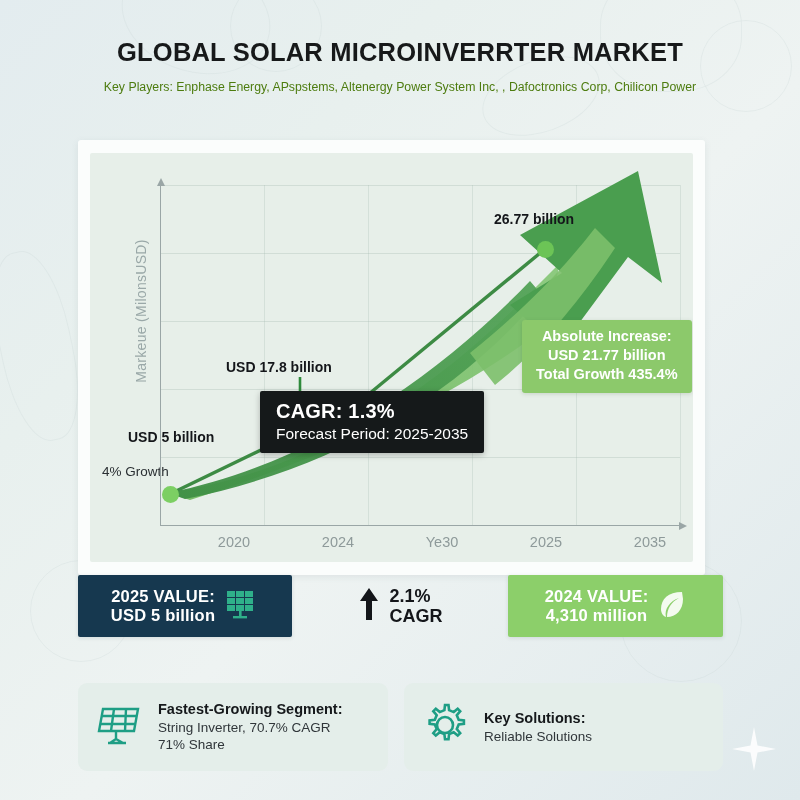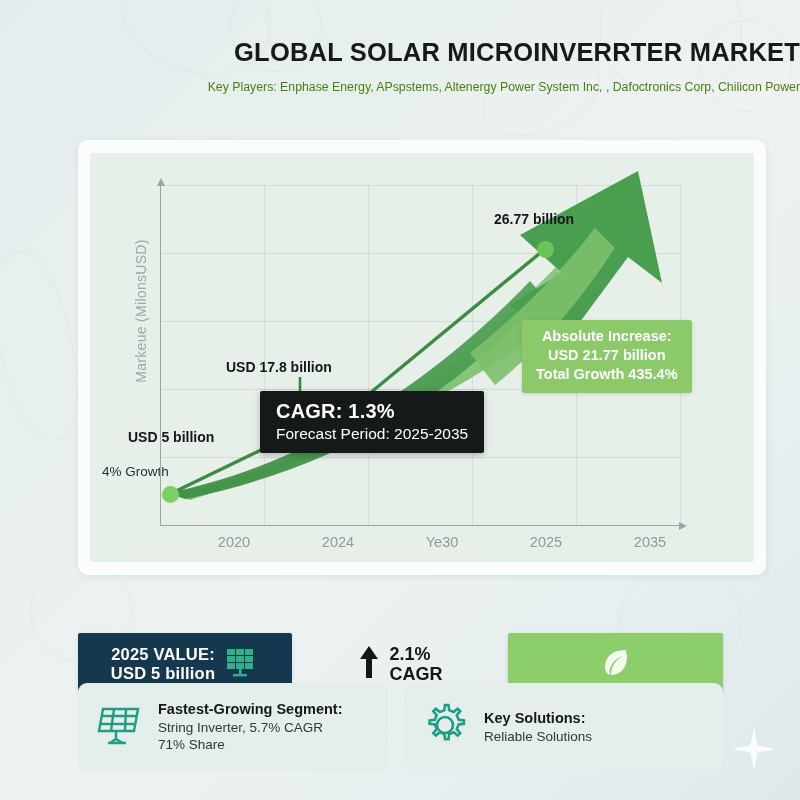--- a/index.html
+++ b/index.html
@@ -16,31 +16,31 @@
   .wm{position:absolute;border:1.4px solid #c9d6d6;border-radius:50%;opacity:.55;}
 
   
   .sparkle{
     position:absolute;width:44px;height:44px;
     background:#ffffff;opacity:.85;
     clip-path:polygon(50% 0%,58% 42%,100% 50%,58% 58%,50% 100%,42% 58%,0% 50%,42% 42%);
   }
 
   
-  .header{position:absolute;left:0;top:38px;width:800px;text-align:right;}
+  .header{position:absolute;left:0;top:38px;width:800px;text-align:center;}
   .title{
     font-size:25.5px;font-weight:bold;color:#17191a;letter-spacing:.2px;
     margin:0 0 14px 0;line-height:1.1;
   }
   .subtitle{font-size:12.3px;color:#4d7c0f;margin:0;line-height:1.2;}
 
   
   .chart-frame{
-    position:absolute;left:78px;top:140px;width:688px;height:435px;
-    background:#fbfdfc;border-radius:10px;
+    position:absolute;left:78px;top:140px;width:627px;height:435px;
+    background:#fbfdfc;border-radius:3px;
     box-shadow:0 2px 7px rgba(80,100,110,.10);
   }
   .plot-card{
     position:absolute;left:12px;top:13px;right:12px;bottom:13px;
     background:#e7efe9;border-radius:2px;overflow:hidden;
   }
   .plot-inner{position:absolute;inset:0;}
 
   
   .axis-y{
@@ -87,21 +87,21 @@
 
   .abs-box{
     position:absolute;left:449px;top:309px;
     background:#8cc96b;color:#fff;border-radius:3px;
     padding:7px 14px 9px 14px;text-align:center;
     box-shadow:0 1px 4px rgba(60,90,50,.18);
   }
   .abs-box div{font-size:14.5px;font-weight:bold;line-height:1.32;white-space:nowrap;}
 
   
-  .stat-band{position:absolute;left:78px;top:633px;width:715px;height:62px;}
+  .stat-band{position:absolute;left:78px;top:575px;width:715px;height:62px;}
   .stat-card{
     position:absolute;top:0;height:62px;border-radius:2px;
     display:flex;align-items:center;justify-content:center;gap:10px;
     box-shadow:0 1px 4px rgba(60,80,90,.14);
   }
   .stat-card.navy{left:0;width:214px;background:#16384f;}
   .stat-card.mid{left:224px;width:196px;background:transparent;box-shadow:none;}
   .stat-card.green{left:430px;width:215px;background:#8ccf6a;}
   .stat-txt{color:#fff;text-align:center;line-height:1.18;}
   .stat-txt .t1{font-size:16.5px;font-weight:bold;letter-spacing:.2px;}
@@ -254,20 +254,24 @@
         <path d="M11,1 L20,14 L14,14 L14,33 L8,33 L8,14 L2,14 Z" fill="#14161a"></path>
       </svg>
     </span>
     <div class="mid-txt">
       <div class="t1">2.1%</div>
       <div class="t2">CAGR</div>
     </div>
   </div>
 
   <div class="stat-card green">
+    <div class="stat-txt">
+      <div class="t1">2024 VALUE:</div>
+      <div class="t2">4,310 million</div>
+    </div>
     <span>
       <svg width="28" height="30" viewBox="0 0 28 30">
         <path d="M24,3 C10,3 3,10 3,20 C3,24 5,27 8,28 C6,20 12,12 21,9 C13,13 9,20 9,28 C18,28 25,21 25,10 Z" fill="#ffffff" opacity="0.9"></path>
       </svg>
     </span>
   </div>
 
 </div>
 
 <div class="info-row">
@@ -277,21 +281,21 @@
       <svg width="46" height="44" viewBox="0 0 46 44">
         <g fill="none" stroke="#1e9e85" stroke-width="2.4">
           <path d="M7,6 L42,6 L38,28 L3,28 Z"></path>
           <path d="M18,6 L15,28 M30,6 L29,28 M5.5,13 L40.5,13 M4.3,21 L39.4,21"></path>
           <path d="M20,28 L20,36 M12,40 L30,40 M20,36 L14,40 M20,36 L27,40"></path>
         </g>
       </svg>
     </span>
     <div class="info-txt">
       <div class="h">Fastest-Growing Segment:</div>
-      <div class="s">String Inverter, 5.7% CAGR</div>
+      <div class="s">String Inverter, 70.7% CAGR</div>
       <div class="s">71% Share</div>
     </div>
   </div>
 
   <div class="info-card b">
     <span>
       <svg width="46" height="46" viewBox="0 0 46 46">
         <g fill="none" stroke="#1e9e85" stroke-width="2.6">
           <circle cx="23" cy="23" r="8"></circle>
           <path d="M23,3 l3.5,0 l.6,5.2 l4.6,1.9 l4-3.4 l2.5,2.5 l-3.4,4 l1.9,4.6 l5.2,.6 l0,3.5 l-5.2,.6 l-1.9,4.6 l3.4,4 l-2.5,2.5 l-4,-3.4 l-4.6,1.9 l-.6,5.2 l-3.5,0 l-.6,-5.2 l-4.6,-1.9 l-4,3.4 l-2.5,-2.5 l3.4,-4 l-1.9,-4.6 l-5.2,-.6 l0,-3.5 l5.2,-.6 l1.9,-4.6 l-3.4,-4 l2.5,-2.5 l4,3.4 l4.6,-1.9 Z"></path>

